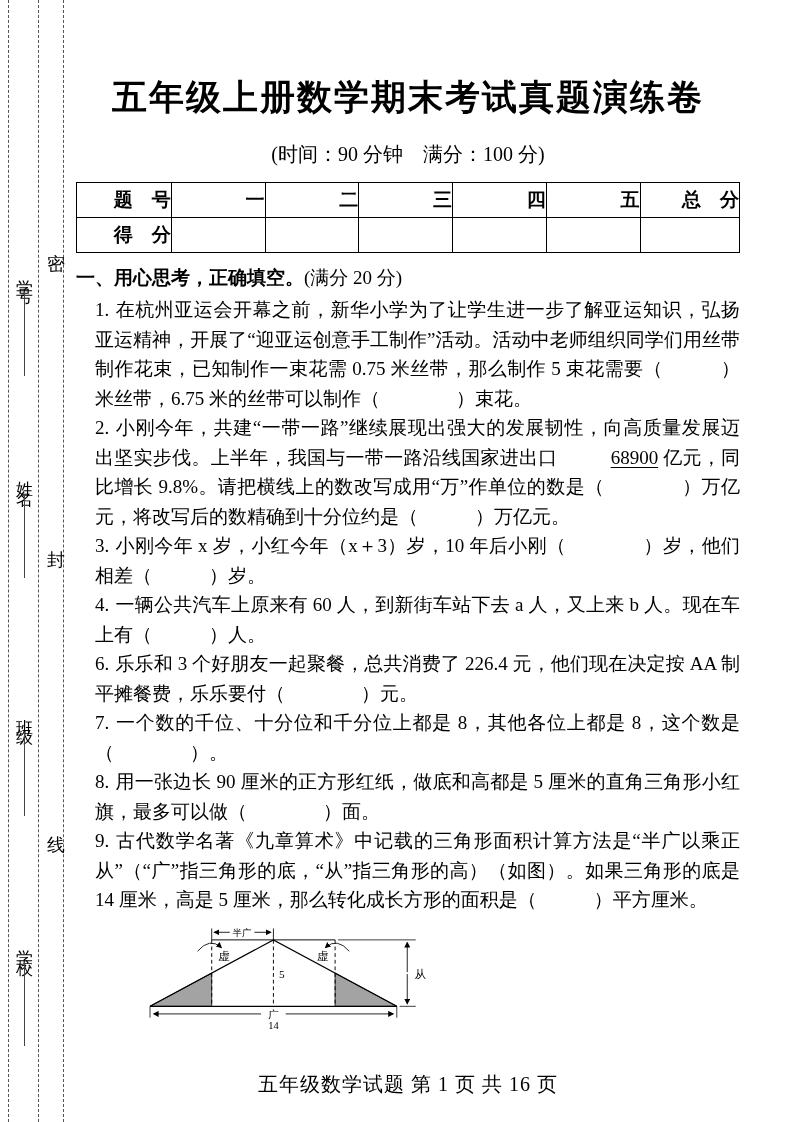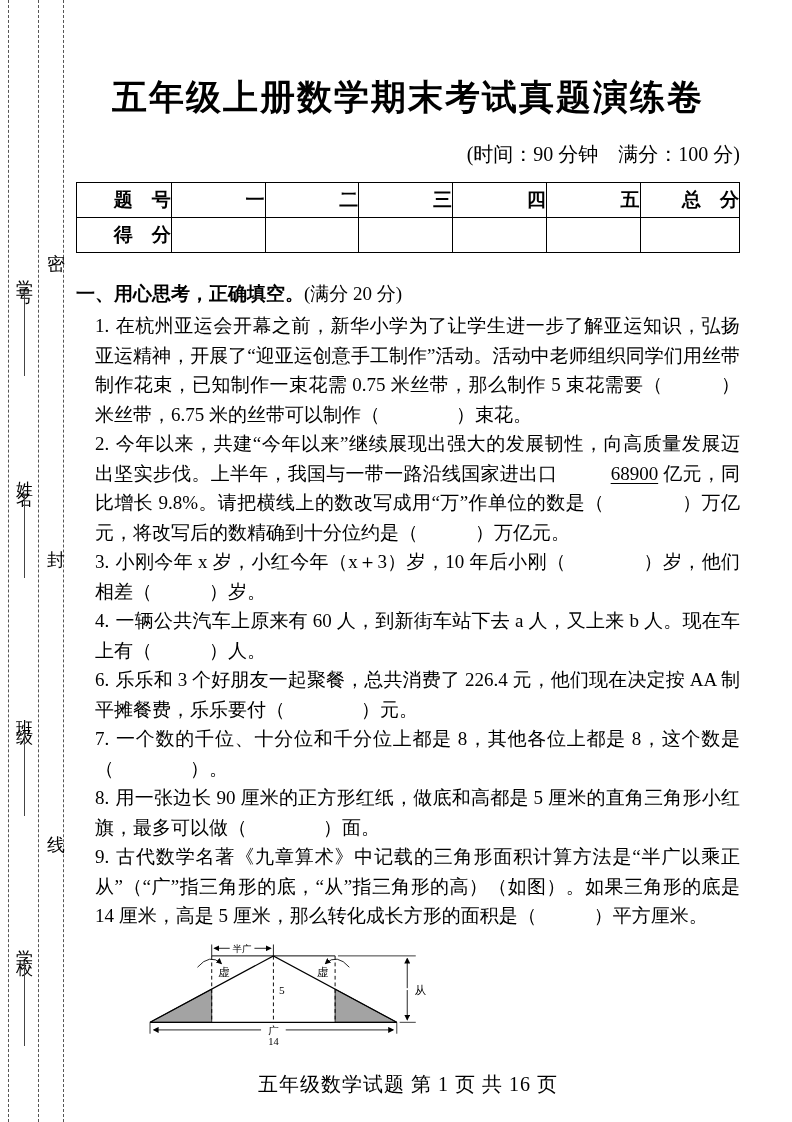--- a/index.html
+++ b/index.html
@@ -13,28 +13,28 @@
   .field { position:absolute; left:13px; display:flex; flex-direction:column; align-items:center; }
   .f1 { top:266px; } .f2 { top:468px; } .f3 { top:706px; } .f4 { top:936px; }
   .flabel { writing-mode:vertical-rl; text-orientation:upright; font-size:17px; letter-spacing:9px; }
   .fline { width:1px; height:84px; background:#444; margin-top:8px; }
   .seal { position:absolute; left:47px; font-size:18px; }
   .s1 { top:252px; } .s2 { top:548px; } .s3 { top:833px; }
 
   
   .content { position:absolute; left:76px; top:0; width:664px; }
   .title { text-align:center; margin-top:74px; font-size:35px; font-weight:bold; letter-spacing:2px; }
-  .subtitle { text-align:right; margin-top:20px; font-size:20px; }
+  .subtitle { text-align:center; margin-top:20px; font-size:20px; }
 
   .score-table { width:100%; border-collapse:collapse; margin-top:14px; table-layout:fixed; }
   .score-table td { border:1.6px solid #000; height:35px; text-align:right; vertical-align:middle;
                     font-size:19px; font-weight:bold; }
   .score-table td.c0 { width:14.3%; } .score-table td.c6 { width:15%; }
 
-  .section-head { margin-top:28px; font-size:19px; }
+  .section-head { margin-top:12px; font-size:19px; }
   .sec-title { font-weight:bold; }
   .sec-note { font-weight:normal; }
 
   .questions { margin-left:19px; width:645px; margin-top:4px; }
   .question { font-size:19px; line-height:29.5px; text-align:justify; }
   .qnum { padding-right:6px; }
   .und { text-decoration:underline; text-underline-offset:3px;margin-left:48px; }
 
   .figure-wrap { margin-top:4px; padding-left:55px; }
   .figure-wrap svg { display:inline-block; }
@@ -102,21 +102,21 @@
       </tbody>
     </table>
 
     <div class="section-head">
       <span class="sec-title">一、用心思考，正确填空。</span><span class="sec-note">(满分 20 分)</span>
     </div>
 
     <div class="questions">
       <p class="question"><span class="qnum">1.</span><span>在杭州亚运会开幕之前，新华小学为了让学生进一步了解亚运知识，弘扬亚运精神，开展了“迎亚运创意手工制作”活动。活动中老师组织同学们用丝带制作花束，已知制作一束花需 0.75 米丝带，那么制作 5 束花需要（　　　）米丝带，6.75 米的丝带可以制作（　　　　）束花。</span></p>
 
-      <p class="question"><span class="qnum">2.</span><span>今年以来，共建“今年以来”继续展现出强大的发展韧性，向高质量发展迈出坚实步伐。上半年，我国与一带一路沿线国家进出口 </span><span class="und">68900</span><span> 亿元，同比增长 9.8%。请把横线上的数改写成用“万”作单位的数是（　　　　）万亿元，将改写后的数精确到十分位约是（　　　）万亿元。</span></p>
+      <p class="question"><span class="qnum">2.</span><span>小刚今年，共建“一带一路”继续展现出强大的发展韧性，向高质量发展迈出坚实步伐。上半年，我国与一带一路沿线国家进出口 </span><span class="und">68900</span><span> 亿元，同比增长 9.8%。请把横线上的数改写成用“万”作单位的数是（　　　　）万亿元，将改写后的数精确到十分位约是（　　　）万亿元。</span></p>
 
       <p class="question"><span class="qnum">3.</span><span>小刚今年 x 岁，小红今年（x＋3）岁，10 年后小刚（　　　　）岁，他们相差（　　　）岁。</span></p>
 
       <p class="question"><span class="qnum">4.</span><span>一辆公共汽车上原来有 60 人，到新街车站下去 a 人，又上来 b 人。现在车上有（　　　）人。</span></p>
 
 
       <p class="question"><span class="qnum">6.</span><span>乐乐和 3 个好朋友一起聚餐，总共消费了 226.4 元，他们现在决定按 AA 制平摊餐费，乐乐要付（　　　　）元。</span></p>
 
       <p class="question"><span class="qnum">7.</span><span>一个数的千位、十分位和千分位上都是 8，其他各位上都是 8，这个数是（　　　　）。</span></p>
 

